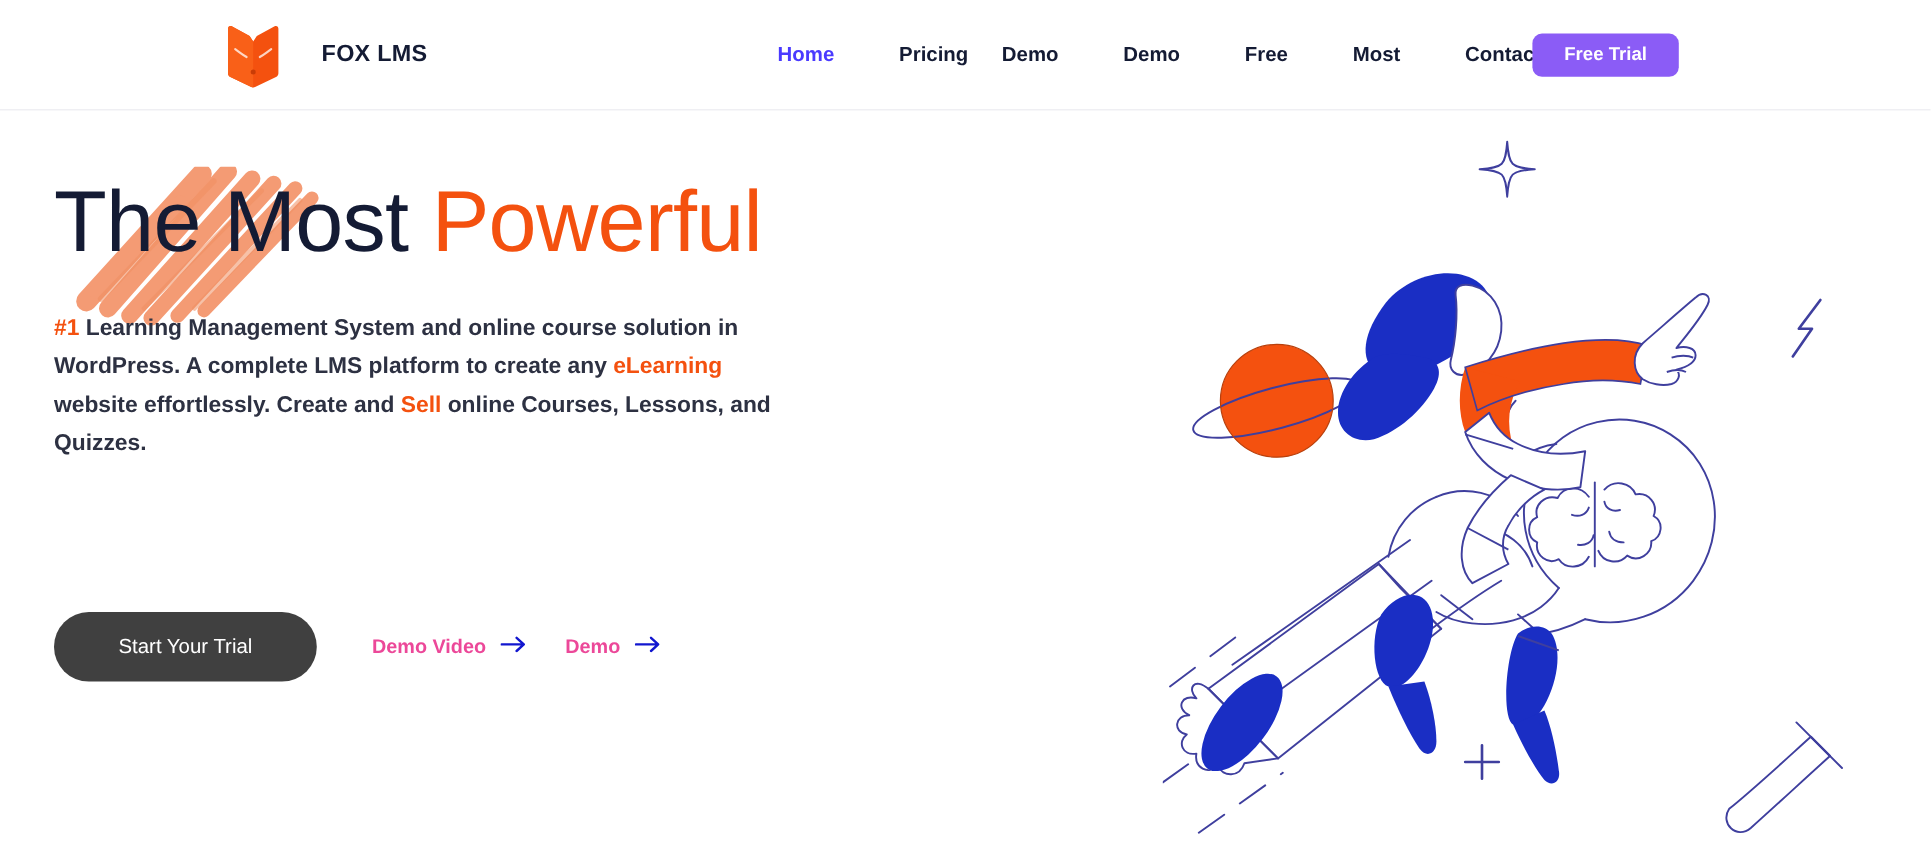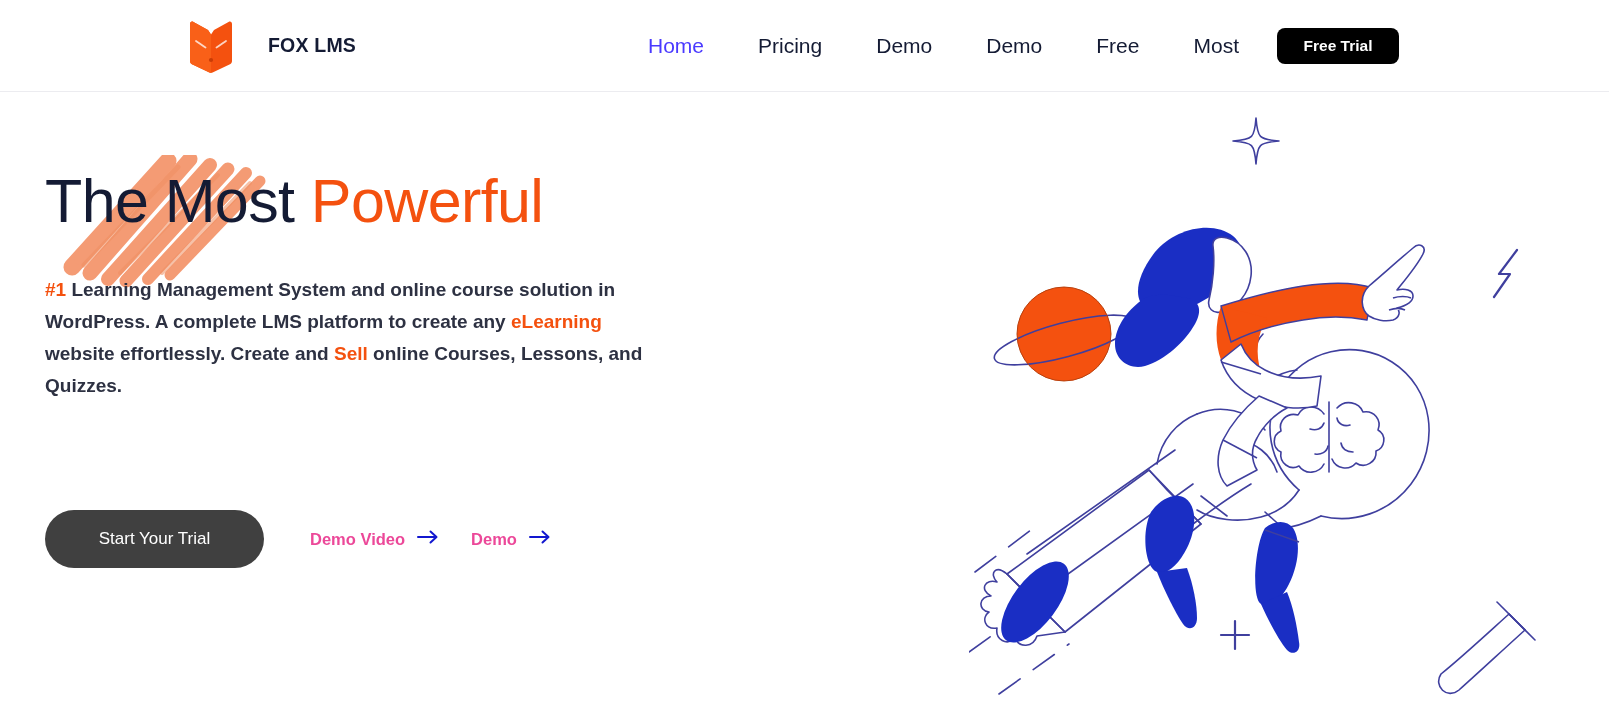--- a/index.html
+++ b/index.html
@@ -66,39 +66,39 @@
   .nav {
     position: absolute;
     left: 648px;
     top: 0;
     height: 91px;
     display: flex;
     align-items: center;
   }
 
   .nav-item {
-    font-size: 21px;
-    font-weight: normal;
+    font-size: 17px;
+    font-weight: bold;
     color: #141b34;
     text-decoration: none;
     white-space: nowrap;
     cursor: pointer;
     padding: 6px 0;
     margin-right: 54px;
   }
   .nav-item.active { color: #4a3aff; }
-  .nav-item:nth-of-type(2) { margin-right: 54px; }
+  .nav-item:nth-of-type(2) { margin-right: 28px; }
 
   .free-trial-btn {
     position: absolute;
     left: 1277px;
     top: 28px;
     width: 122px;
     height: 36px;
-    background: #000000;
+    background: #8b5cf6;
     color: #ffffff;
     border: none;
     border-radius: 8px;
     font-family: "Liberation Sans", sans-serif;
     font-size: 15.5px;
     font-weight: bold;
     cursor: pointer;
     display: flex;
     align-items: center;
     justify-content: center;
@@ -130,27 +130,26 @@
     top: -8px;
     width: 250px;
     height: 140px;
     pointer-events: none;
     z-index: 0;
   }
 
   .headline {
     position: relative;
     z-index: 1;
-    font-size: 61px;
+    font-size: 72px;
     line-height: 77px;
     font-weight: normal;
     letter-spacing: -0.6px;
     color: #141b34;
     white-space: nowrap;
-    margin-top: 16px;
   }
   .headline .accent { color: #f4510f; }
 
   .subcopy {
     position: relative;
     margin-top: 34px;
     font-size: 19px;
     line-height: 32px;
     color: #2d3142;
     width: 610px;

